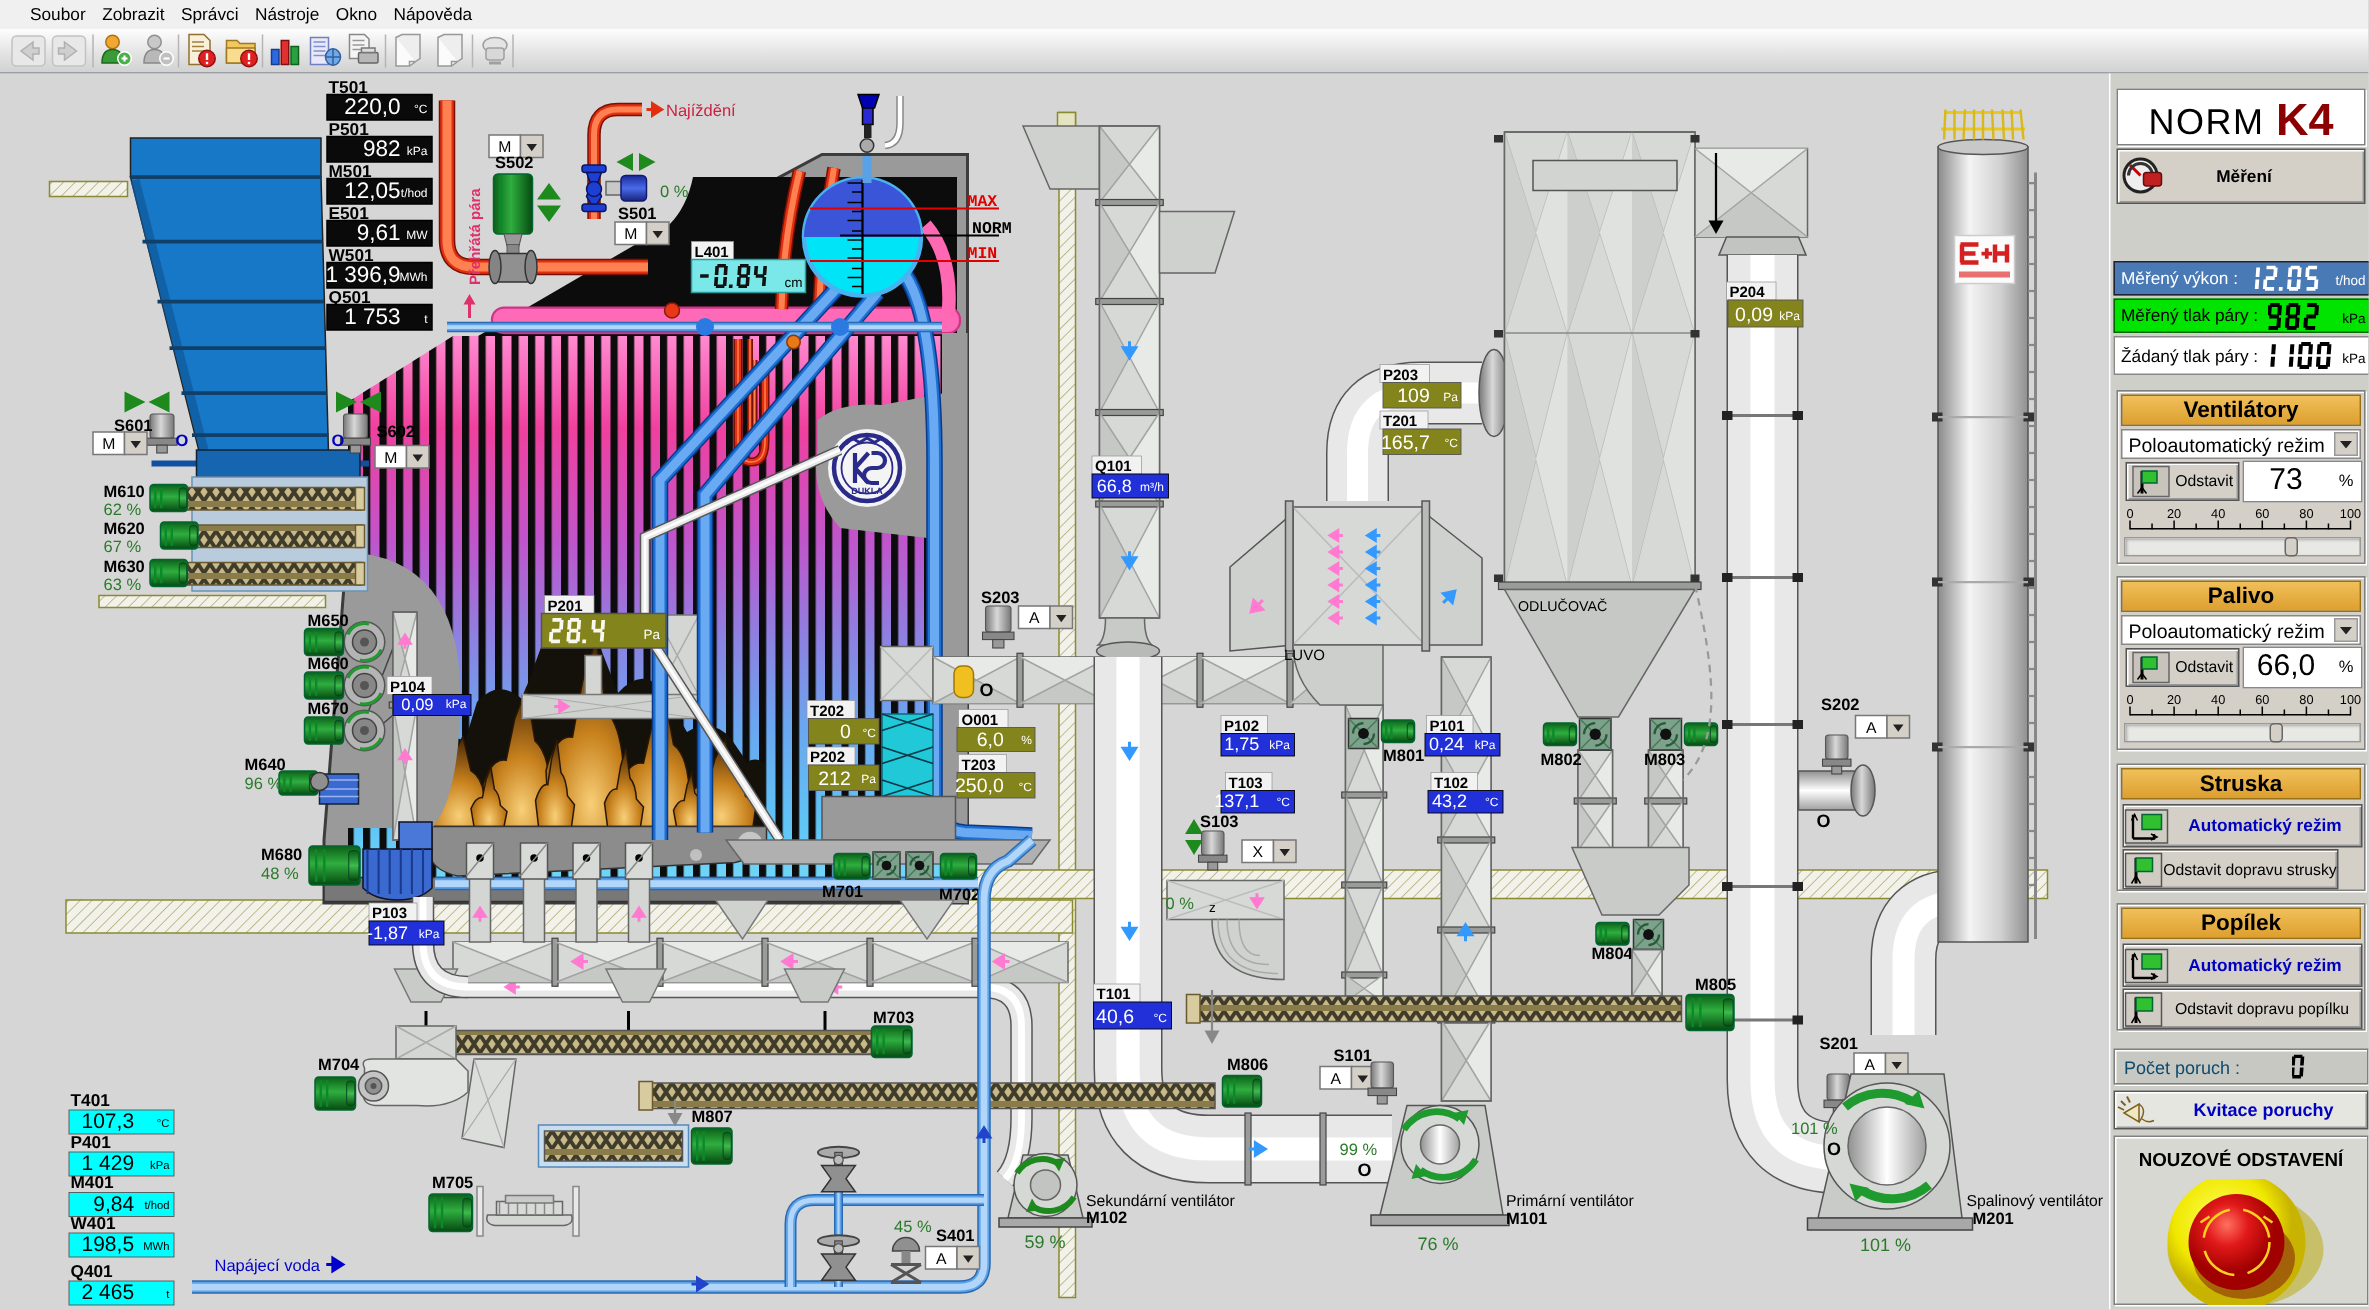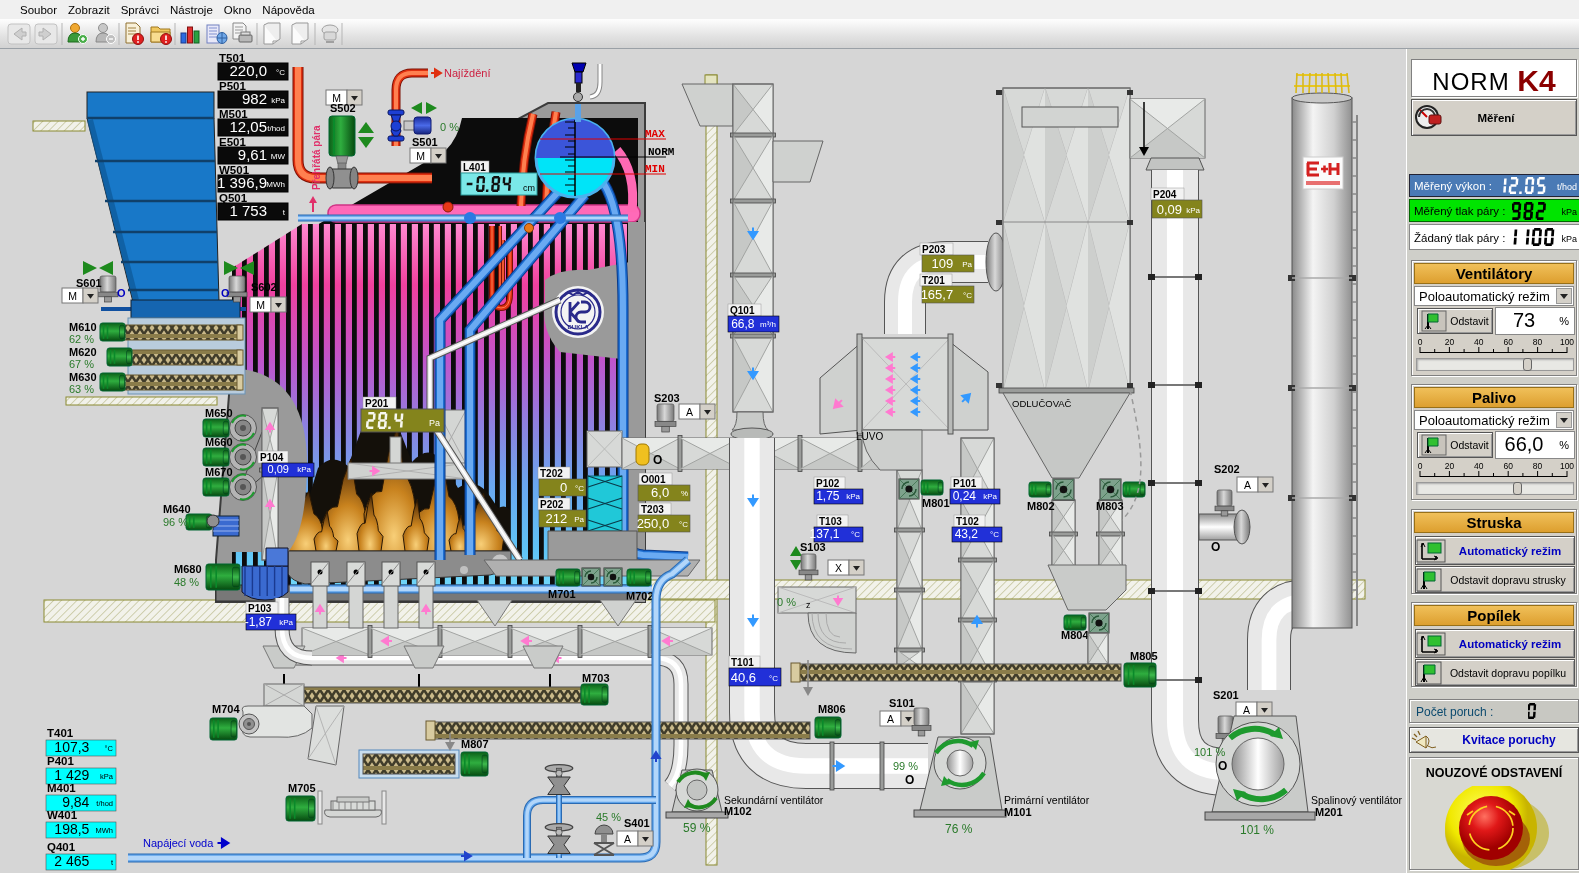--- a/index.html
+++ b/index.html
@@ -1484,21 +1484,21 @@
         <div class="hdr">Struska</div>
         <div class="btn3" style="position:absolute;left:3px;top:26px;width:160px;height:29px;justify-content:flex-start">
           <svg width="30" height="24" viewBox="0 0 30 24">
             <rect x="1" y="1" width="28" height="22" fill="#d0ccc4" stroke="#555"></rect>
             <path d="M6,20 V5 h2 M6,20 h14 v-3" fill="none" stroke="#000" stroke-width="1.6"></path>
             <rect x="12" y="4" width="13" height="10" fill="#30c030" stroke="#063"></rect>
             <path d="M5,8 l2,-4 2,4 M18,21 l4,-2 -4,-2" fill="none" stroke="#000"></path>
           </svg>
           <span style="flex:1;text-align:center;font-size:11.5px;font-weight:bold;color:#0000c0">Automatický režim</span>
         </div>
-        <div class="btn3" style="position:absolute;left:3px;top:56px;width:160px;height:27px;justify-content:flex-start">
+        <div class="btn3" style="position:absolute;left:3px;top:56px;width:144px;height:27px;justify-content:flex-start">
           <svg width="26" height="24" viewBox="0 0 26 24">
             <rect x="1" y="1" width="24" height="22" fill="#d0ccc4" stroke="#555"></rect>
             <path d="M8,21 V4" stroke="#000" stroke-width="2"></path>
             <path d="M8,4 h11 v9 h-11 Z" fill="#30c030" stroke="#063"></path>
             <path d="M5,21 l3,-5 3,5" fill="none" stroke="#000"></path>
           </svg>
           <span style="flex:1;text-align:center;font-size:10.5px">Odstavit dopravu strusky</span>
         </div>
       </div>
       <div class="pnl" style="left:4px;top:553px;width:166px;height:85px">

